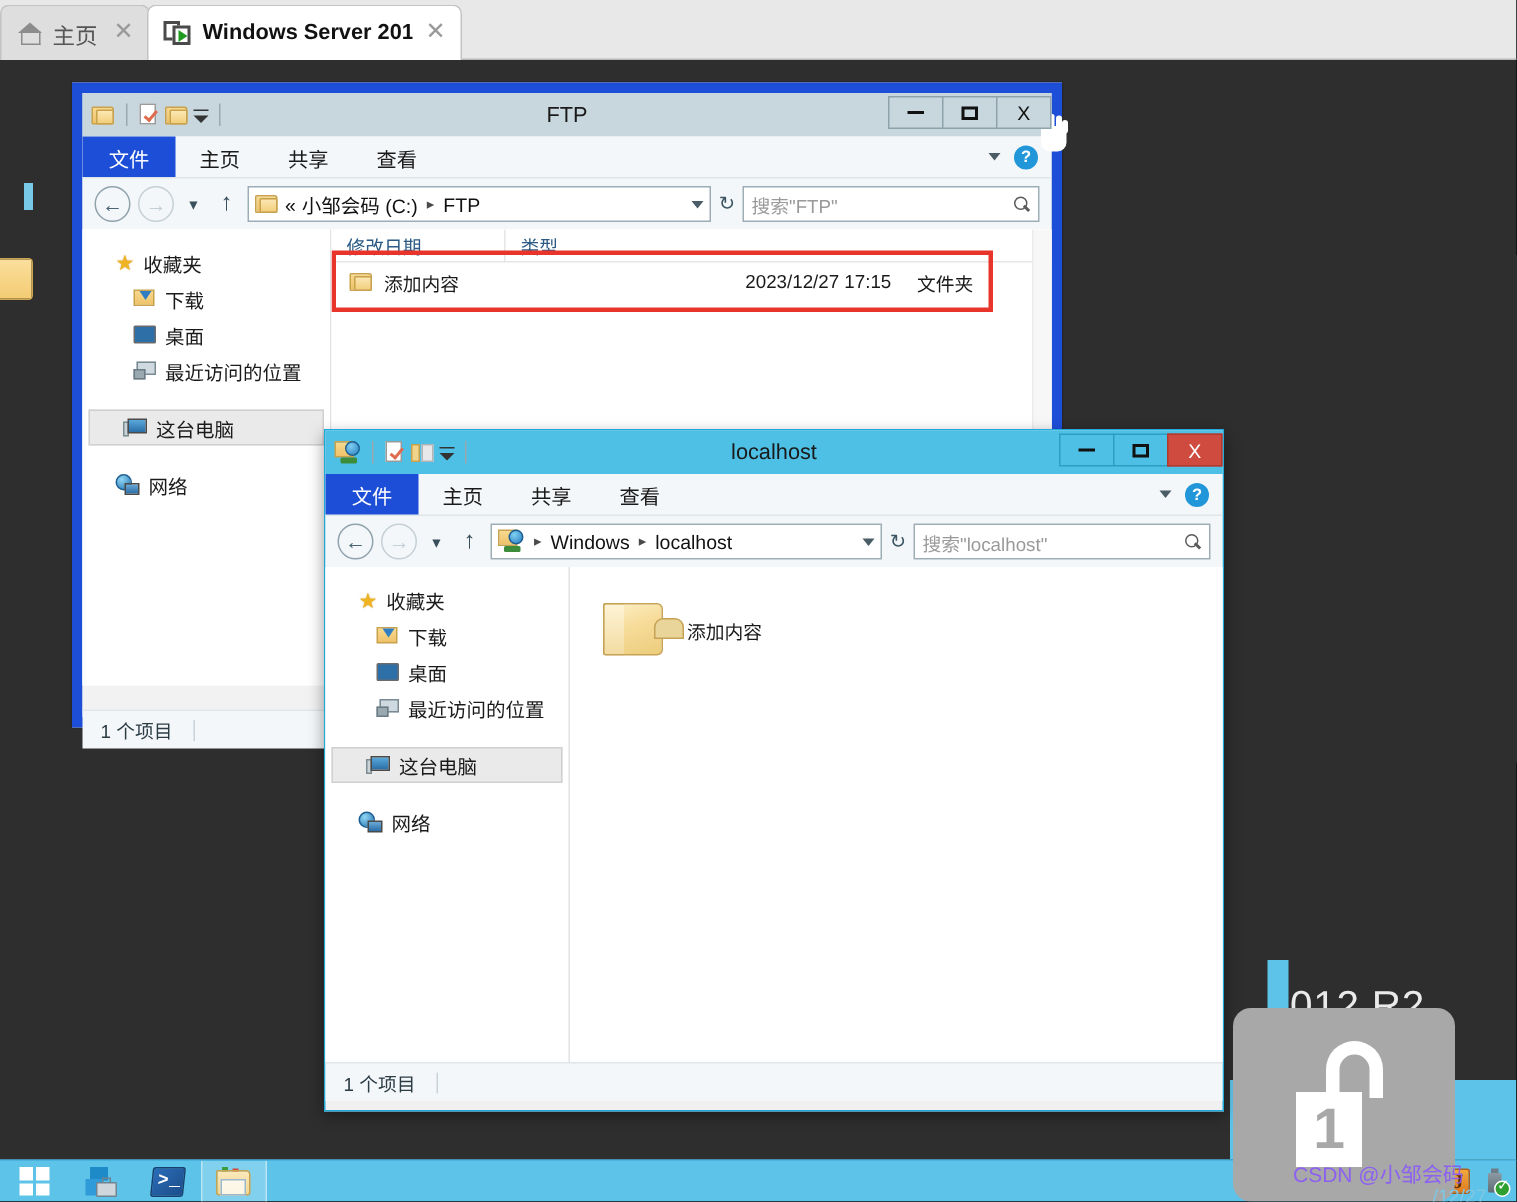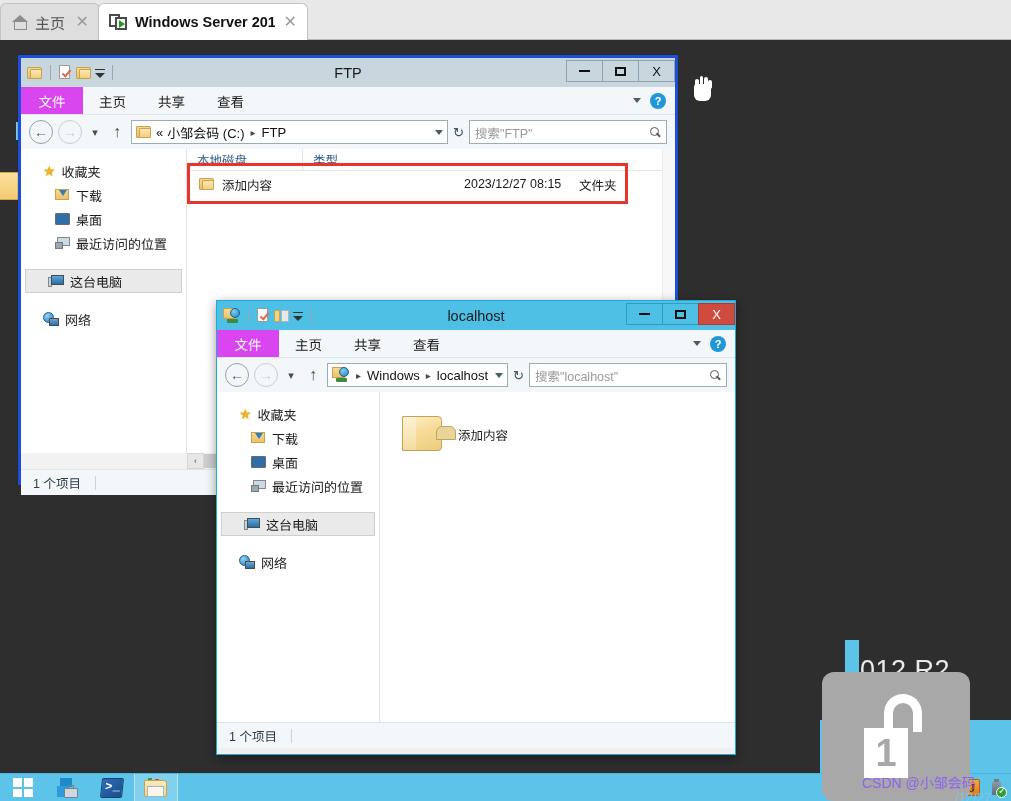--- a/index.html
+++ b/index.html
@@ -79,21 +79,21 @@
   }
   .cyan-strip {
     position: absolute; left: 845px; top: 600px; width: 14px; height: 130px; background: #5ec3e8;
   }
   .cyan-strip2 {
     position: absolute; left: 820px; top: 680px; width: 191px; height: 93px; background: #5ec3e8;
   }
 
   
   .win { position: absolute; background: #f0f0f0; }
-  .win.inactive { border: 3px solid #1d4ed8; box-shadow: 0 0 0 1px rgba(0,0,0,0.1); }
+  .win.inactive { border: 7px solid #1d4ed8; box-shadow: 0 0 0 1px rgba(0,0,0,0.1); margin-left: 30px; }
   .win.active   { border: 1px solid #1fa8d8; box-shadow: 0 3px 10px rgba(0,0,0,0.4); }
 
   .titlebar {
     height: 29px; display: flex; align-items: center; position: relative;
     padding-left: 6px;
   }
   .titlebar.inactive { background: #c8d7de; }
   .titlebar.active   { background: #4ec0e6; }
 
   .qat { display: flex; align-items: center; gap: 3px; }
@@ -175,21 +175,21 @@
   .titlebar.active .wbtn.close { background: #cf4b40; border-color: #b03a30; color: #fff; }
   .wbtn .min { width: 11px; height: 2px; background: currentColor; }
   .wbtn .max { width: 11px; height: 9px; border: 2px solid currentColor; }
 
   
   .ribbon {
     height: 28px; background: #f4f7f9; display: flex; align-items: stretch;
     border-bottom: 1px solid #dfe6ea; position: relative;
   }
   .rb-file {
-    background: #d946ef; color: #fff; width: 62px;
+    background: #1d4ed8; color: #fff; width: 62px;
     display: flex; align-items: center; justify-content: center;
     font-size: 13.5px;
   }
   .rb-tab {
     padding: 0 16px; display: flex; align-items: center;
     font-size: 13.5px; color: #1a1a1a;
   }
   .rb-right {
     margin-left: auto; display: flex; align-items: center; gap: 9px; padding-right: 9px;
   }
@@ -594,37 +594,37 @@
                 <span class="g"></span>
                 <span class="s"></span>
               </span>
             <span>网络</span>
           </div>
         </div>
 
         <div class="content">
           <div class="colhdr">
             <div class="col" style="width:115px;">
-              <span>本地磁盘</span>
+              <span>修改日期</span>
             </div>
             <div class="col" style="width:90px;">
               <span>类型</span>
             </div>
           </div>
 
           <div style="position:relative;">
             <div class="filerow">
               <span class="fr-name" style="width:277px;">
                 <span class="ico-folder">
                     <span class="back"></span>
                     <span class="front"></span>
                   </span>
                 <span>添加内容</span>
               </span>
-              <span style="width:115px;">2023/12/27 08:15</span>
+              <span style="width:115px;">2023/12/27 17:15</span>
               <span style="width:90px;">文件夹</span>
             </div>
             <div class="redbox" style="left:0px; top:-8px; width:441px; height:41px;"></div>
           </div>
 
           <div class="vscroll"></div>
         </div>
       </div>
 
       <div class="hscroll">
@@ -632,21 +632,21 @@
         <div class="hs-btn">‹</div>
         <div class="hs-thumb"></div>
       </div>
 
       <div class="statusbar">
         <span>1 个项目</span>
         <span class="status-sep"></span>
       </div>
     </div>
 
-    <div class="win active" style="left:216px; top:260px; width:520px; height:455px;">
+    <div class="win active" style="left:216px; top:246px; width:600px; height:455px;">
 
       <div class="titlebar active">
         <div class="qat">
           <span class="ico-netfolder">
               <span class="fld"></span>
               <span class="globe"></span>
               <span class="base"></span>
             </span>
           <span class="sep"></span>
           <span class="ico-props">

